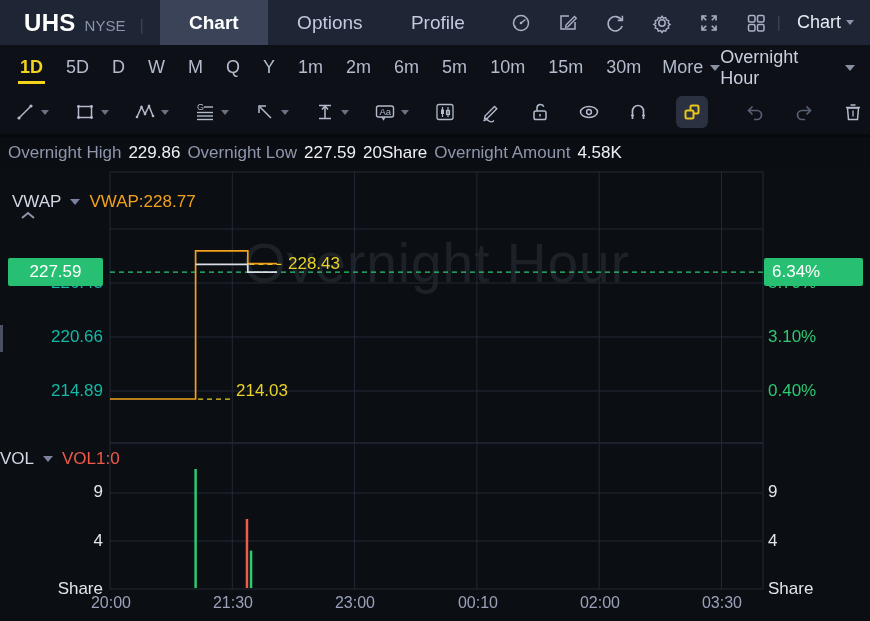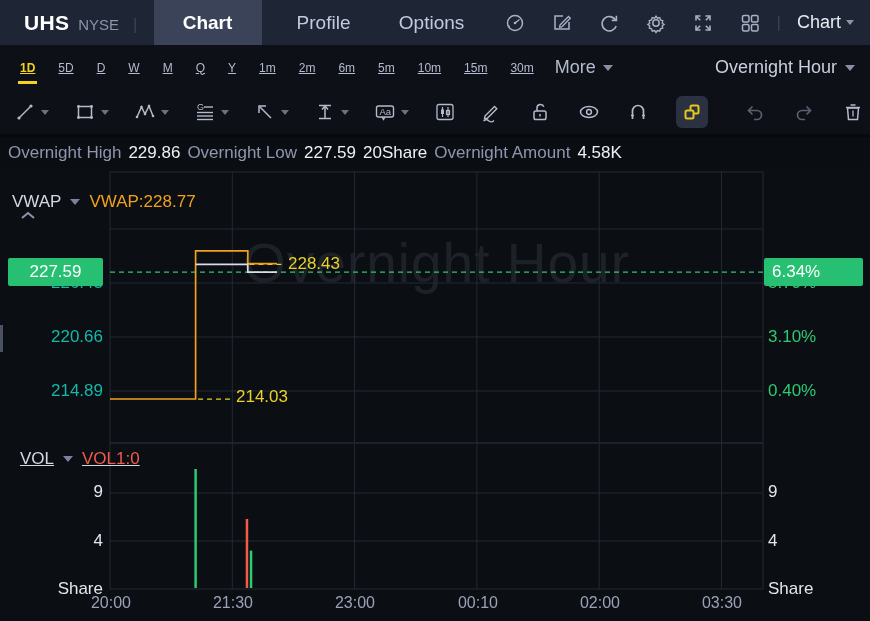--- a/index.html
+++ b/index.html
@@ -3,40 +3,40 @@
 <meta charset="utf-8">
 <style>
   * { margin:0; padding:0; box-sizing:border-box; }
   html,body { width:870px; height:621px; overflow:hidden; background:#0b0e13;
     font-family:"Liberation Sans", sans-serif; -webkit-font-smoothing:antialiased; }
   .abs { position:absolute; }
 
   
   .topbar { height:45px; background:#1e2534; display:flex; align-items:center; position:relative; }
   .brand { display:flex; align-items:baseline; margin-left:24px; }
-  .sym { color:#ffffff; font-size:21px; font-weight:700; letter-spacing:.3px; }
+  .sym { color:#ffffff; font-size:24px; font-weight:700; letter-spacing:.3px; }
   .exch { color:#8d94ab; font-size:15px; margin-left:9px; }
   .vdiv { color:#3a4254; font-size:17px; margin-left:14px; }
   .tab { height:45px; display:flex; align-items:center; justify-content:center; font-size:19px;
     color:#c3cadf; cursor:pointer; }
   .tab.active { background:#3a4357; color:#ffffff; font-weight:700; width:108px; margin-left:16px; }
   .tab.plain { width:92px; margin-left:16px; }
   .top-icons { display:flex; align-items:center; gap:25px; margin-left:26px; }
   .tic { width:22px; height:22px; color:#aab1c5; display:block; }
   .top-right { margin-left:auto; display:flex; align-items:center; margin-right:16px; }
   .chart-select { color:#e8ebf3; font-size:18px; display:flex; align-items:center; gap:5px; }
 
   .caret { width:0; height:0; border-left:4px solid transparent; border-right:4px solid transparent;
     border-top:5px solid #6b7284; display:inline-block; }
   .caret.big { border-left:5px solid transparent; border-right:5px solid transparent; border-top:6px solid #8a90a4; }
 
   
   .timebar { height:45px; background:#0d1016; display:flex; align-items:center; padding-left:18px; position:relative; }
-  .tf-item { height:33px; display:flex; align-items:center; font-size:12px; color:#b4bbce;
-    margin-right:19px; position:relative; cursor:pointer; padding:0 2px;text-decoration:underline; }
+  .tf-item { height:33px; display:flex; align-items:center; font-size:18px; color:#b4bbce;
+    margin-right:19px; position:relative; cursor:pointer; padding:0 2px; }
   .tf-item.active { color:#f2d41f; font-weight:700; }
   .tf-item.active::after { content:""; position:absolute; left:0; right:0; bottom:0; height:3px; background:#f2d41f; }
   .more { display:flex; align-items:center; gap:7px; font-size:18px; color:#b4bbce; margin-left:0px; cursor:pointer; }
   .session-select { margin-left:auto; margin-right:15px; display:flex; align-items:center; gap:8px;
     font-size:18px; color:#c9cfdd; cursor:pointer; }
 
   
   .toolbar { height:47px; background:#0d1016; border-bottom:3px solid #07090d;
     display:flex; align-items:center; padding-left:14px; }
   .tool { display:flex; align-items:center; gap:5px; margin-right:25px; cursor:pointer; }
@@ -75,22 +75,22 @@
 </head>
 <body>
 
 <div class="topbar">
   <div class="brand">
     <span class="sym">UHS</span>
     <span class="exch">NYSE</span>
     <span class="vdiv">|</span>
   </div>
   <div class="tab active">Chart</div>
+  <div class="tab plain">Options</div>
   <div class="tab plain">Profile</div>
-  <div class="tab plain">Options</div>
   <div class="top-icons">
     <span>
       <svg class="tic" viewBox="0 0 22 22">
           <circle cx="11" cy="11" r="7.5" fill="none" stroke="currentColor" stroke-width="1.5"></circle>
           <line x1="11" y1="11" x2="15.5" y2="7.5" stroke="currentColor" stroke-width="1.5"></line>
           <circle cx="11" cy="11" r="1.3" fill="currentColor"></circle>
           <path d="M5.5 15.5 a7.5 7.5 0 0 1 -1 -2" fill="none" stroke="currentColor" stroke-width="1.5"></path>
         </svg>
     </span>
     <span>
@@ -346,23 +346,23 @@
   <div class="abs ltick" style="top:213px;">214.89</div>
 
   <div class="abs rtick" style="top:105px;">5.79%</div>
   <div class="abs rtick" style="top:159px;">3.10%</div>
   <div class="abs rtick" style="top:213px;">0.40%</div>
 
   <div class="abs badge left">227.59</div>
   <div class="abs badge right">6.34%</div>
 
   <div class="abs ylabel" style="left:288px; top:86px;">228.43</div>
-  <div class="abs ylabel" style="left:236px; top:219px;">214.03</div>
-
-  <div class="abs ind-row" style="left:20px; top:281px;text-decoration:underline;">
+  <div class="abs ylabel" style="left:236px; top:213px;">214.03</div>
+
+  <div class="abs ind-row" style="left:0; top:281px;">
     <span>VOL</span>
     <span class="caret big" style="border-top-color:#7a82a0;"></span>
     <span class="ind-val-red">VOL1:0</span>
   </div>
 
   <div class="abs ltick wtick" style="top:314px;">9</div>
   <div class="abs ltick wtick" style="top:363px;">4</div>
   <div class="abs ltick wtick" style="top:411px;">Share</div>
   <div class="abs rtick wtick" style="top:314px;">9</div>
   <div class="abs rtick wtick" style="top:363px;">4</div>

